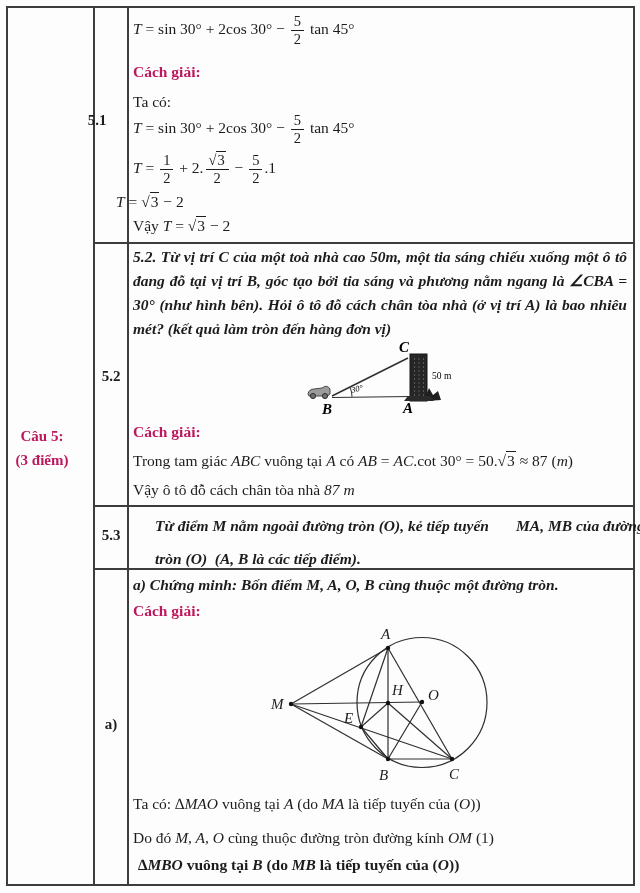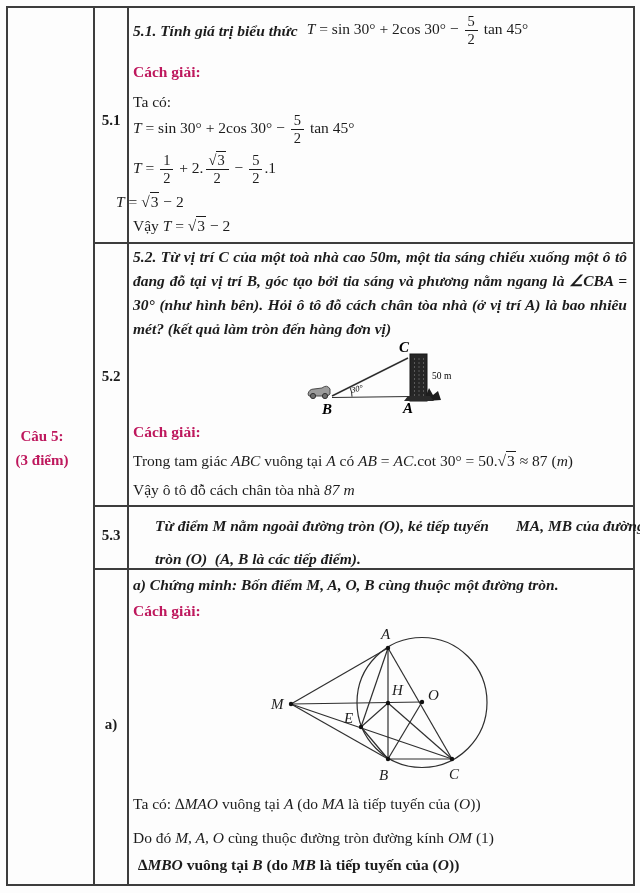--- a/index.html
+++ b/index.html
@@ -39,27 +39,26 @@
 <div class="line" style="left:127px; top:6px; width:2px; height:880px;"></div>
 <div class="line" style="left:93px; top:242px; width:540px; height:2px;"></div>
 <div class="line" style="left:93px; top:505px; width:540px; height:2px;"></div>
 <div class="line" style="left:93px; top:568px; width:540px; height:2px;"></div>
 
 <div class="abs qcol red" style="left:7px; top:424px;">
   <div>Câu 5:</div>
   <div>(3 điểm)</div>
 </div>
 
-<div class="abs sub-label" style="left:95px; top:112px;">5.1</div>
+<div class="abs sub-label" style="left:81px; top:112px;">5.1</div>
 <div class="abs sub-label" style="left:95px; top:368px;">5.2</div>
 <div class="abs sub-label" style="left:95px; top:527px;">5.3</div>
 <div class="abs sub-label" style="left:95px; top:716px;">a)</div>
 
 <div class="abs title-row" style="left:133px; top:13px;">
-  <span class="bi f15">5.1. Tính giá trị biểu thức</span>
   <span class="math-line"><span class="mi">T</span><span> = sin 30° + 2cos 30° − </span><span class="frac"><span class="ftop"><span>5</span></span><span class="fbot"><span>2</span></span></span><span> tan 45°</span></span>
 </div>
 <div class="abs red f15" style="left:133px; top:63px;">Cách giải:</div>
 <div class="abs f15" style="left:133px; top:93px;">Ta có:</div>
 <div class="abs math-line" style="left:133px; top:112px;"><span class="mi">T</span><span> = sin 30° + 2cos 30° − </span><span class="frac"><span class="ftop"><span>5</span></span><span class="fbot"><span>2</span></span></span><span> tan 45°</span></div>
 <div class="abs math-line" style="left:133px; top:152px;"><span class="mi">T</span><span> = </span><span class="frac"><span class="ftop"><span>1</span></span><span class="fbot"><span>2</span></span></span><span> + 2.</span><span class="frac"><span class="ftop"><span class="sqrt">√<span class="rad">3</span></span></span><span class="fbot"><span>2</span></span></span><span> − </span><span class="frac"><span class="ftop"><span>5</span></span><span class="fbot"><span>2</span></span></span><span>.1</span></div>
 <div class="abs math-line" style="left:116px; top:193px;"><span class="mi">T</span><span> = </span><span class="sqrt">√<span class="rad">3</span></span><span> − 2</span></div>
 <div class="abs math-line" style="left:133px; top:217px;"><span>Vậy </span><span class="mi">T</span><span> = </span><span class="sqrt">√<span class="rad">3</span></span><span> − 2</span></div>
 
 <div class="abs bi f15 para" style="left:133px; top:245px; width:494px;">5.2. Từ vị trí C của một toà nhà cao 50m, một tia sáng chiếu xuống một ô tô đang đỗ tại vị trí B, góc tạo bởi tia sáng và phương nằm ngang là ∠CBA = 30° (như hình bên). Hỏi ô tô đỗ cách chân tòa nhà (ở vị trí A) là bao nhiêu mét? (kết quả làm tròn đến hàng đơn vị)</div>

